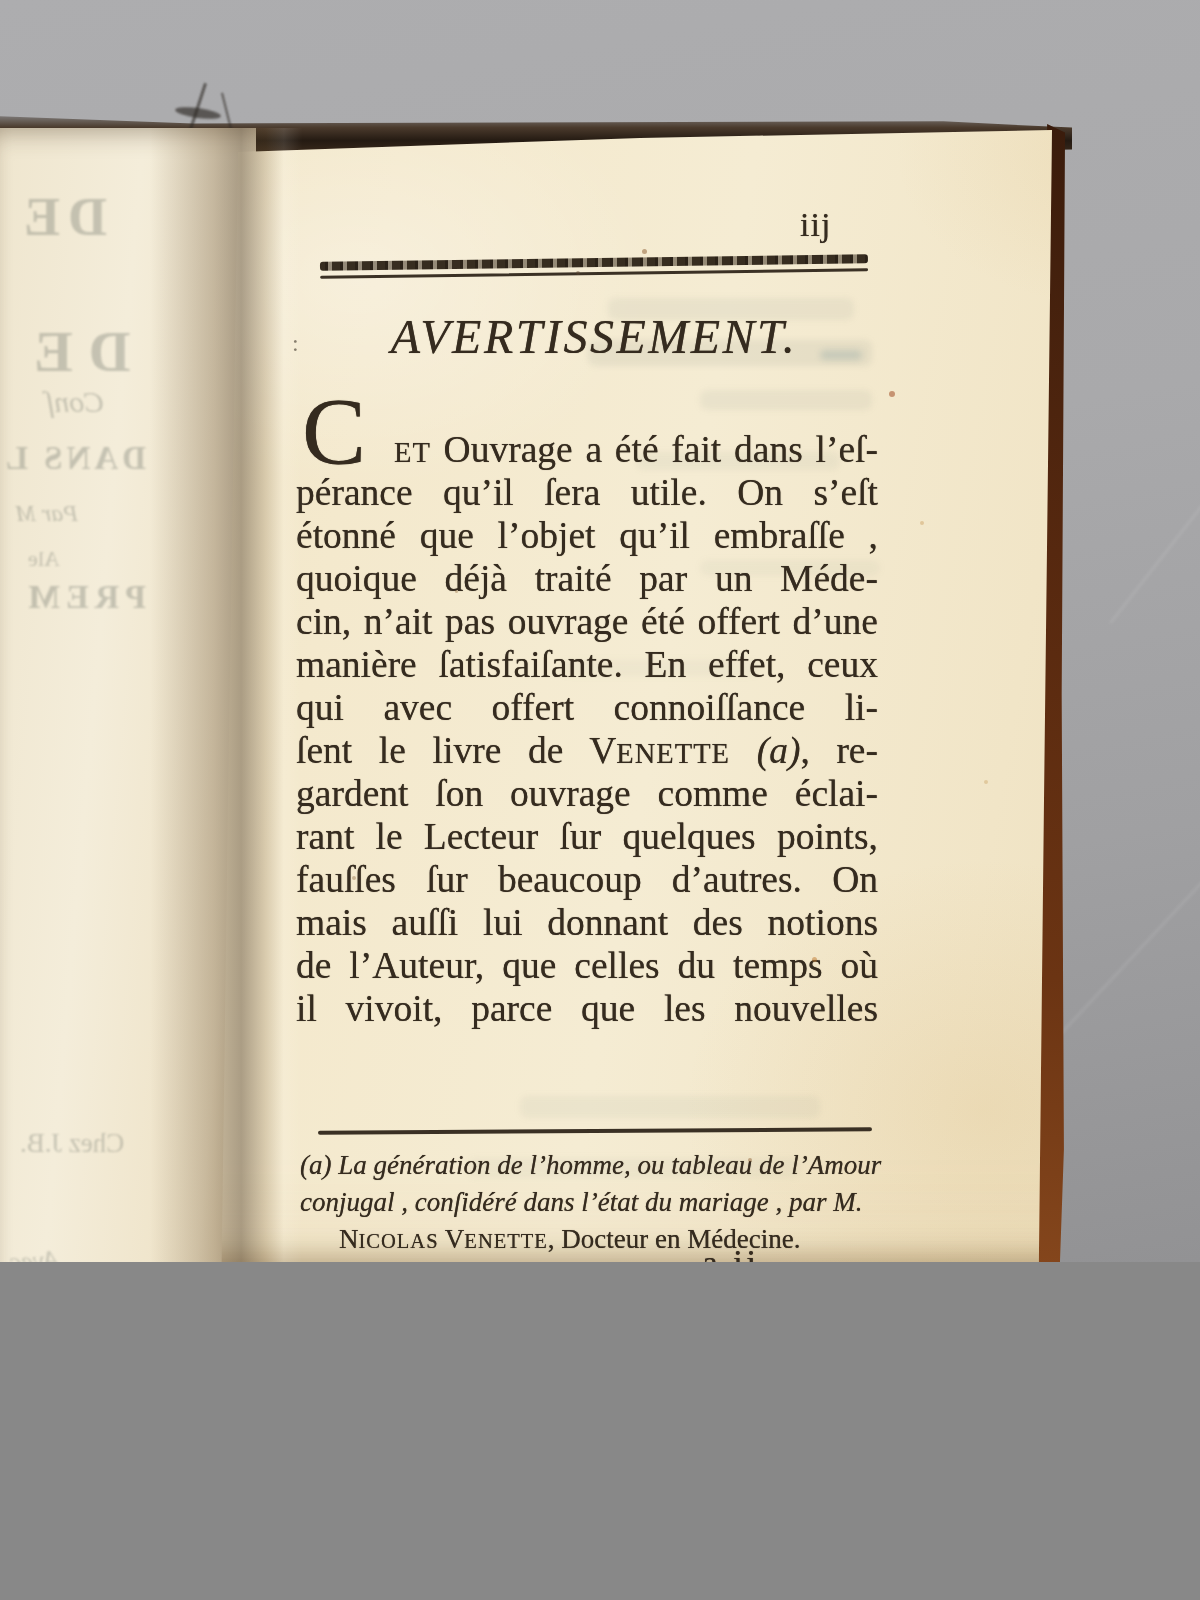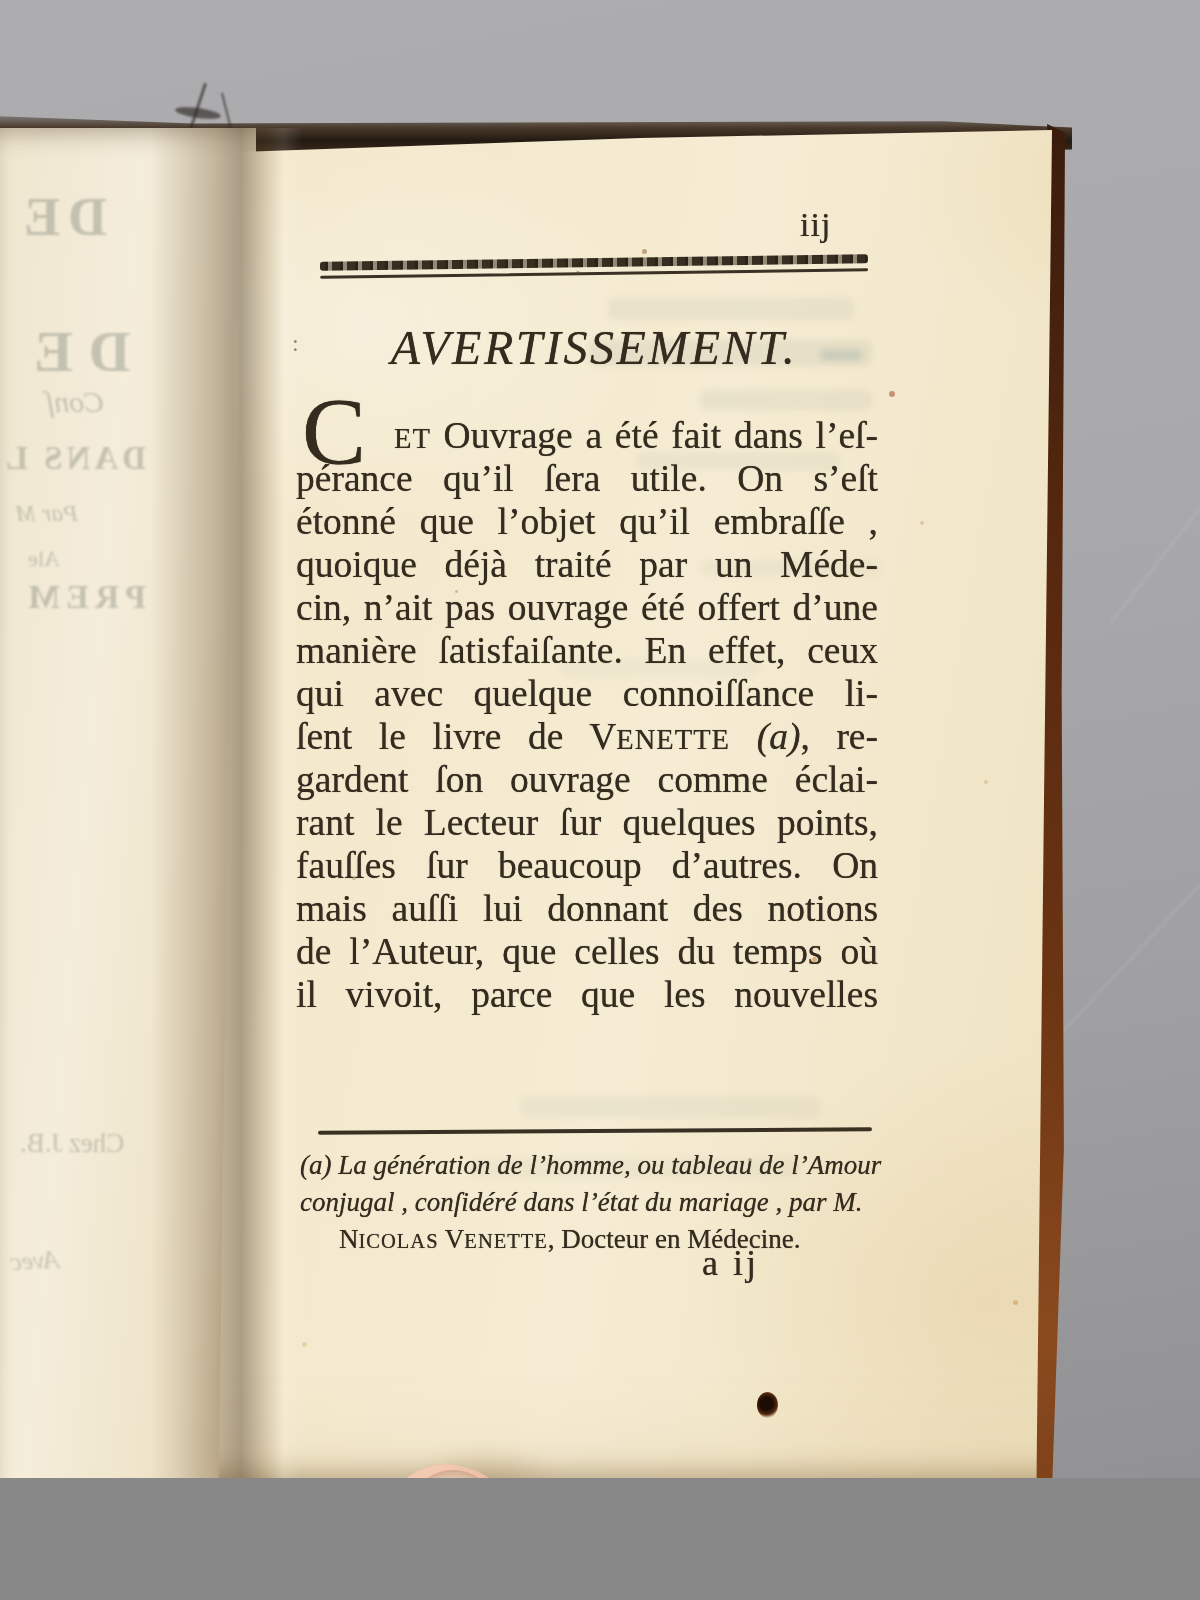--- a/index.html
+++ b/index.html
@@ -1,16 +1,16 @@
 <!DOCTYPE html>
 <html><head>
 <meta charset="utf-8">
 <style>
   html,body{margin:0;padding:0;background:#888;}
-  .canvas{position:relative;width:1200px;height:1478px;overflow:hidden;
+  .canvas{position:relative;width:1200px;height:1262px;overflow:hidden;
           font-family:"Liberation Serif","DejaVu Serif",serif;}
   
   .bg{position:absolute;inset:0;
       background:linear-gradient(170deg,#adadaf 0%,#a9a9ab 40%,#a0a0a2 70%,#929294 100%);}
   .streak{position:absolute;background:rgba(255,255,255,.12);filter:blur(1.5px);border-radius:2px;}
   
   .top-edge{position:absolute;left:0;top:112px;width:1072px;height:52px;
       background:linear-gradient(180deg,#8e8e90 0%,#4a3a2c 30%,#241a12 55%,#3a2a1c 80%,#5a4530 100%);
       clip-path:polygon(0 8%,18% 22%,88% 18%,100% 30%,100% 72%,76% 82%,22% 88%,0 100%);}
   .headthread{position:absolute;background:rgba(45,40,35,.65);filter:blur(1px);}
@@ -39,26 +39,26 @@
                  inset -26px 0 40px -22px rgba(140,95,45,.30),
                  inset 0 0 110px rgba(178,138,70,.16);}
   .blob{position:absolute;background:rgba(122,132,118,.10);border-radius:8px;filter:blur(3px);}
   .ink{color:#352b1f;text-shadow:0 0 .7px rgba(53,43,31,.85);}
   .page-number{position:absolute;left:800px;top:206px;font-size:34px;letter-spacing:1px;}
   .head-rule{position:absolute;left:320px;top:258px;width:548px;transform:rotate(-.8deg);}
   .head-rule .thick{height:9px;border-radius:3px;
       background:repeating-linear-gradient(90deg,#372d20 0 5px,#2b2218 5px 8px,#51453596 8px 12px,#372d20 12px 15px);}
   .head-rule .thin{height:2.5px;margin-top:5px;background:#3b3125;border-radius:2px;}
   .colon-speck{position:absolute;left:292px;top:330px;font-size:24px;color:rgba(53,43,31,.6);}
-  .heading{position:absolute;left:318px;top:320px;width:552px;text-align:center;
+  .heading{position:absolute;left:318px;top:309px;width:552px;text-align:center;
       font-style:italic;font-size:48px;letter-spacing:2.5px;white-space:nowrap;}
   .dropcap{position:absolute;left:302px;top:394px;font-size:96px;line-height:76px;}
   .body{position:absolute;left:296px;top:414px;width:582px;font-size:37.5px;}
   .body .line{height:43px;line-height:43px;text-align:justify;text-align-last:justify;white-space:nowrap;}
-  .body .line.first{margin-left:98px;}
+  .body .line.first{margin-left:98px;margin-top:14px;}
   .sc{font-size:.76em;letter-spacing:1px;}
   .it{font-style:italic;}
   .fn-rule{position:absolute;left:318px;top:1129px;width:554px;height:3.5px;background:#3a3024;
       border-radius:2px;transform:rotate(-.35deg);}
   .footnote{position:absolute;left:300px;top:1147px;width:560px;font-size:27px;}
   .footnote .fline{height:37px;line-height:37px;text-align:justify;text-align-last:justify;white-space:nowrap;}
   .footnote .fline.italic{font-style:italic;}
   .footnote .fline.last{text-align-last:left;margin-left:39px;}
   .sig{position:absolute;left:702px;top:1242px;font-size:36px;letter-spacing:3px;}
   .speck{position:absolute;border-radius:50%;}
@@ -140,21 +140,21 @@
     <div class="heading ink">AVERTISSEMENT.</div>
 
     <div class="dropcap ink">C</div>
     <div class="body ink" id="body-lines">
         <div class="line first"><span class="sc">ET</span> Ouvrage a été fait dans l’eſ-</div>
         <div class="line">pérance qu’il ſera utile. On s’eſt</div>
         <div class="line">étonné que l’objet qu’il embraſſe ,</div>
         <div class="line">quoique déjà traité par un Méde-</div>
         <div class="line">cin, n’ait pas ouvrage été offert d’une</div>
         <div class="line">manière ſatisfaiſante. En effet, ceux</div>
-        <div class="line">qui avec quelque connoiſſance li-</div>
+        <div class="line">qui avec offert connoiſſance li-</div>
         <div class="line">ſent le livre de V<span class="sc">ENETTE</span> <span class="it">(a)</span>, re-</div>
         <div class="line">gardent ſon ouvrage comme éclai-</div>
         <div class="line">rant le Lecteur ſur quelques points,</div>
         <div class="line">fauſſes ſur beaucoup d’autres. On</div>
         <div class="line">mais auſſi lui donnant des notions</div>
         <div class="line">de l’Auteur, que celles du temps où</div>
         <div class="line">il vivoit, parce que les nouvelles</div>
       </div>
 
     <div class="fn-rule"></div>

